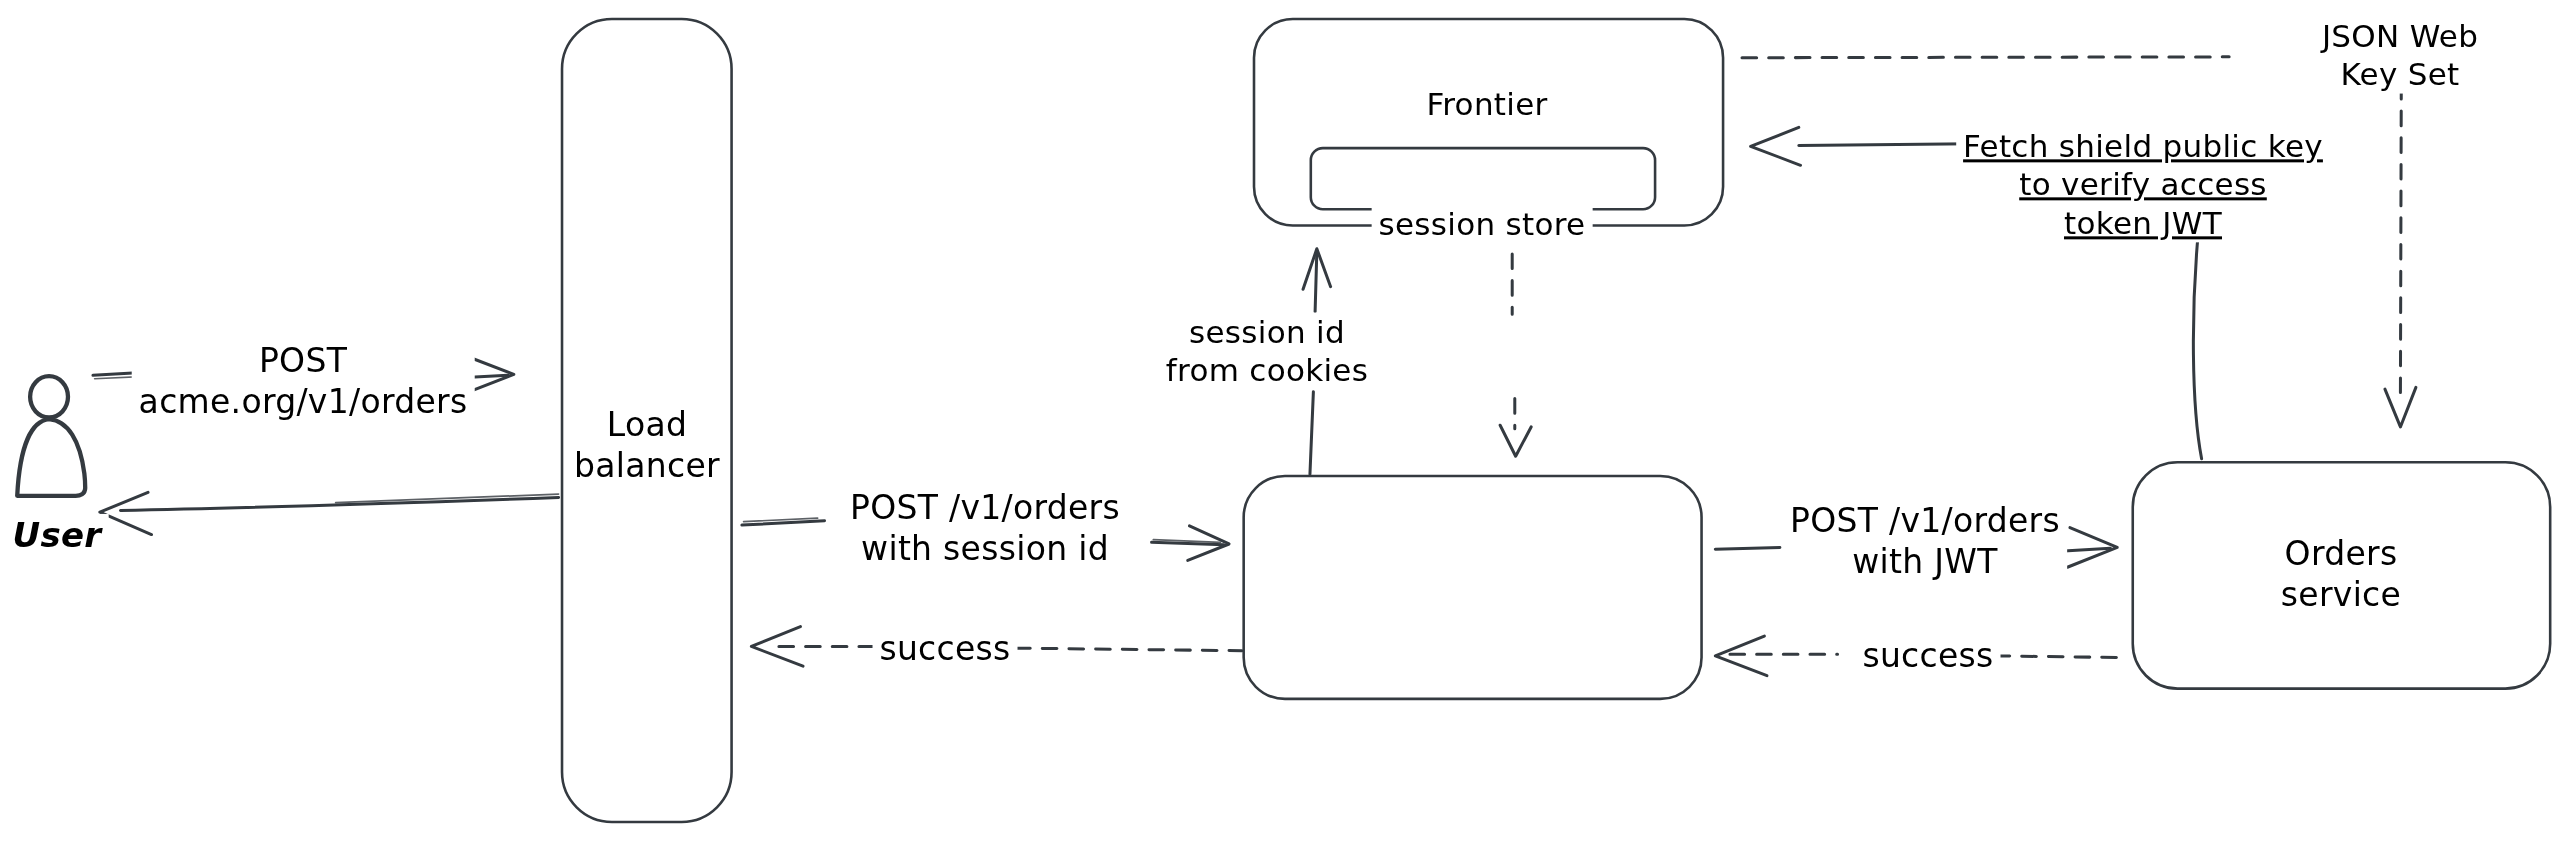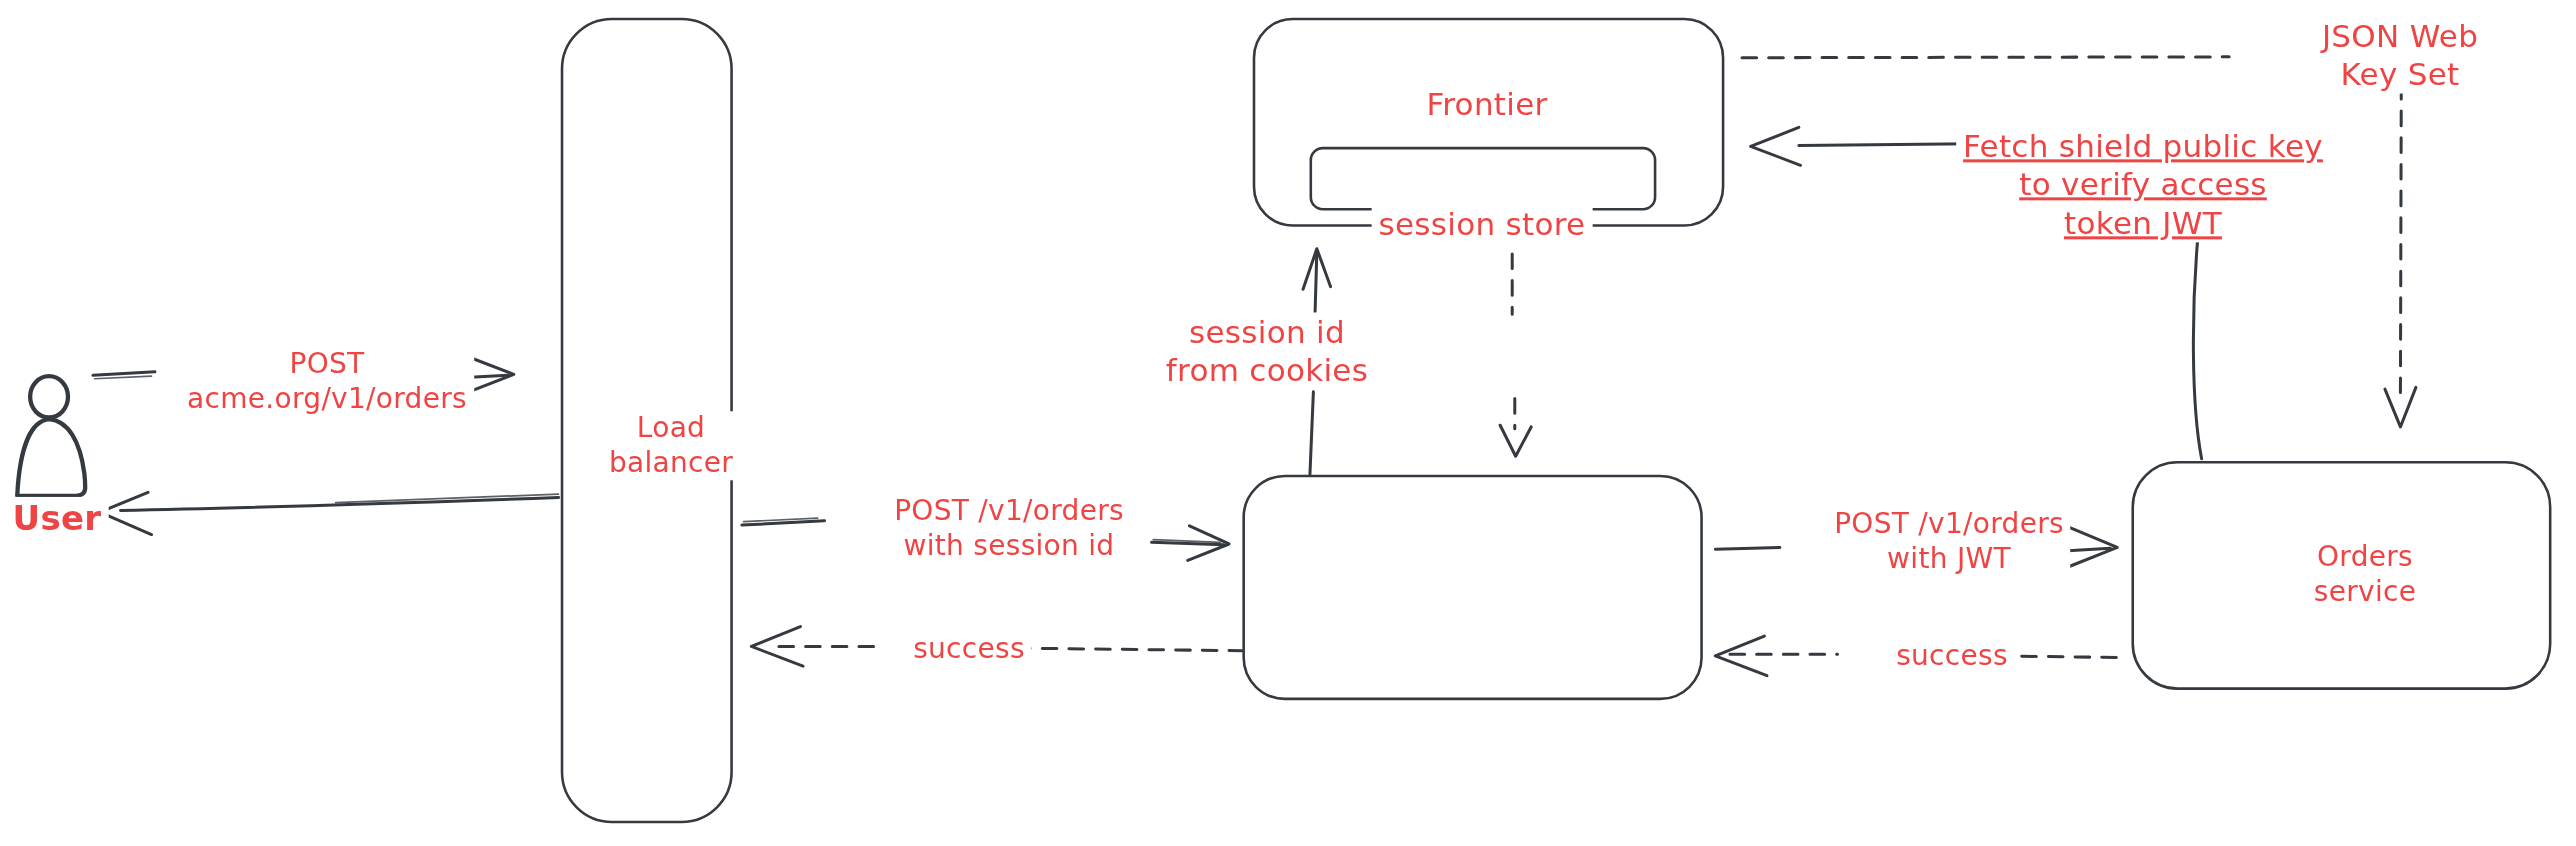--- a/index.html
+++ b/index.html
@@ -14,23 +14,23 @@
   .canvas svg{position:absolute;left:0;top:0;}
   .lbl{
     position:absolute;
     transform:translate(-50%,-50%);
     text-align:center;
     white-space:pre-line;
     line-height:1.24;
     background:#ffffff;
     padding:0 6.9px;
     letter-spacing:0.3px;
-    color:#ef4444;
+    color:#000000;
   }
-  .f38{font-size:28px;margin-left:24px;}
+  .f38{font-size:33px;}
   .f36{font-size:31px;}
   .f40{font-size:34px;font-weight:bold;}
   .stroke{fill:none;stroke:#343a40;stroke-width:3;stroke-linecap:round;stroke-linejoin:round;}
   .arrow{stroke-width:3.5;}
   .dashed{stroke-dasharray:17 14;}
   .thin{stroke-width:2;opacity:.8;}
   .person{stroke-width:5;}
 </style>
 </head>
 <body>
@@ -115,21 +115,21 @@
     <g>
       <path class="stroke arrow dashed" d="M2024,67 L2590,66"></path>
     </g>
 
     <g>
       <path class="stroke arrow dashed" d="M2790,98 L2789,457"></path>
       <path class="stroke arrow" d="M2771,452 L2789,496 L2807,450"></path>
     </g>
   </svg>
 
-  <div class="lbl f40" style="left:57px;top:518px;">User</div>
+  <div class="lbl f40" style="left:57px;top:535px;font-style:italic;">User</div>
   <div class="lbl f38" style="left:647px;top:446px;">Load
 balancer</div>
   <div class="lbl f36" style="left:1487px;top:104px;">Frontier</div>
   <div class="lbl f36" style="left:1482px;top:180px;margin-top:44px;">session store</div>
   <div class="lbl f38" style="left:2341px;top:575px;">Orders service</div>
   <div class="lbl f36" style="left:2400px;top:55px;">JSON Web Key Set</div>
 
   <div class="lbl f38" style="left:303px;top:382px;">POST
 acme.org/v1/orders</div>
   <div class="lbl f38" style="left:985px;top:529px;">POST /v1/orders

